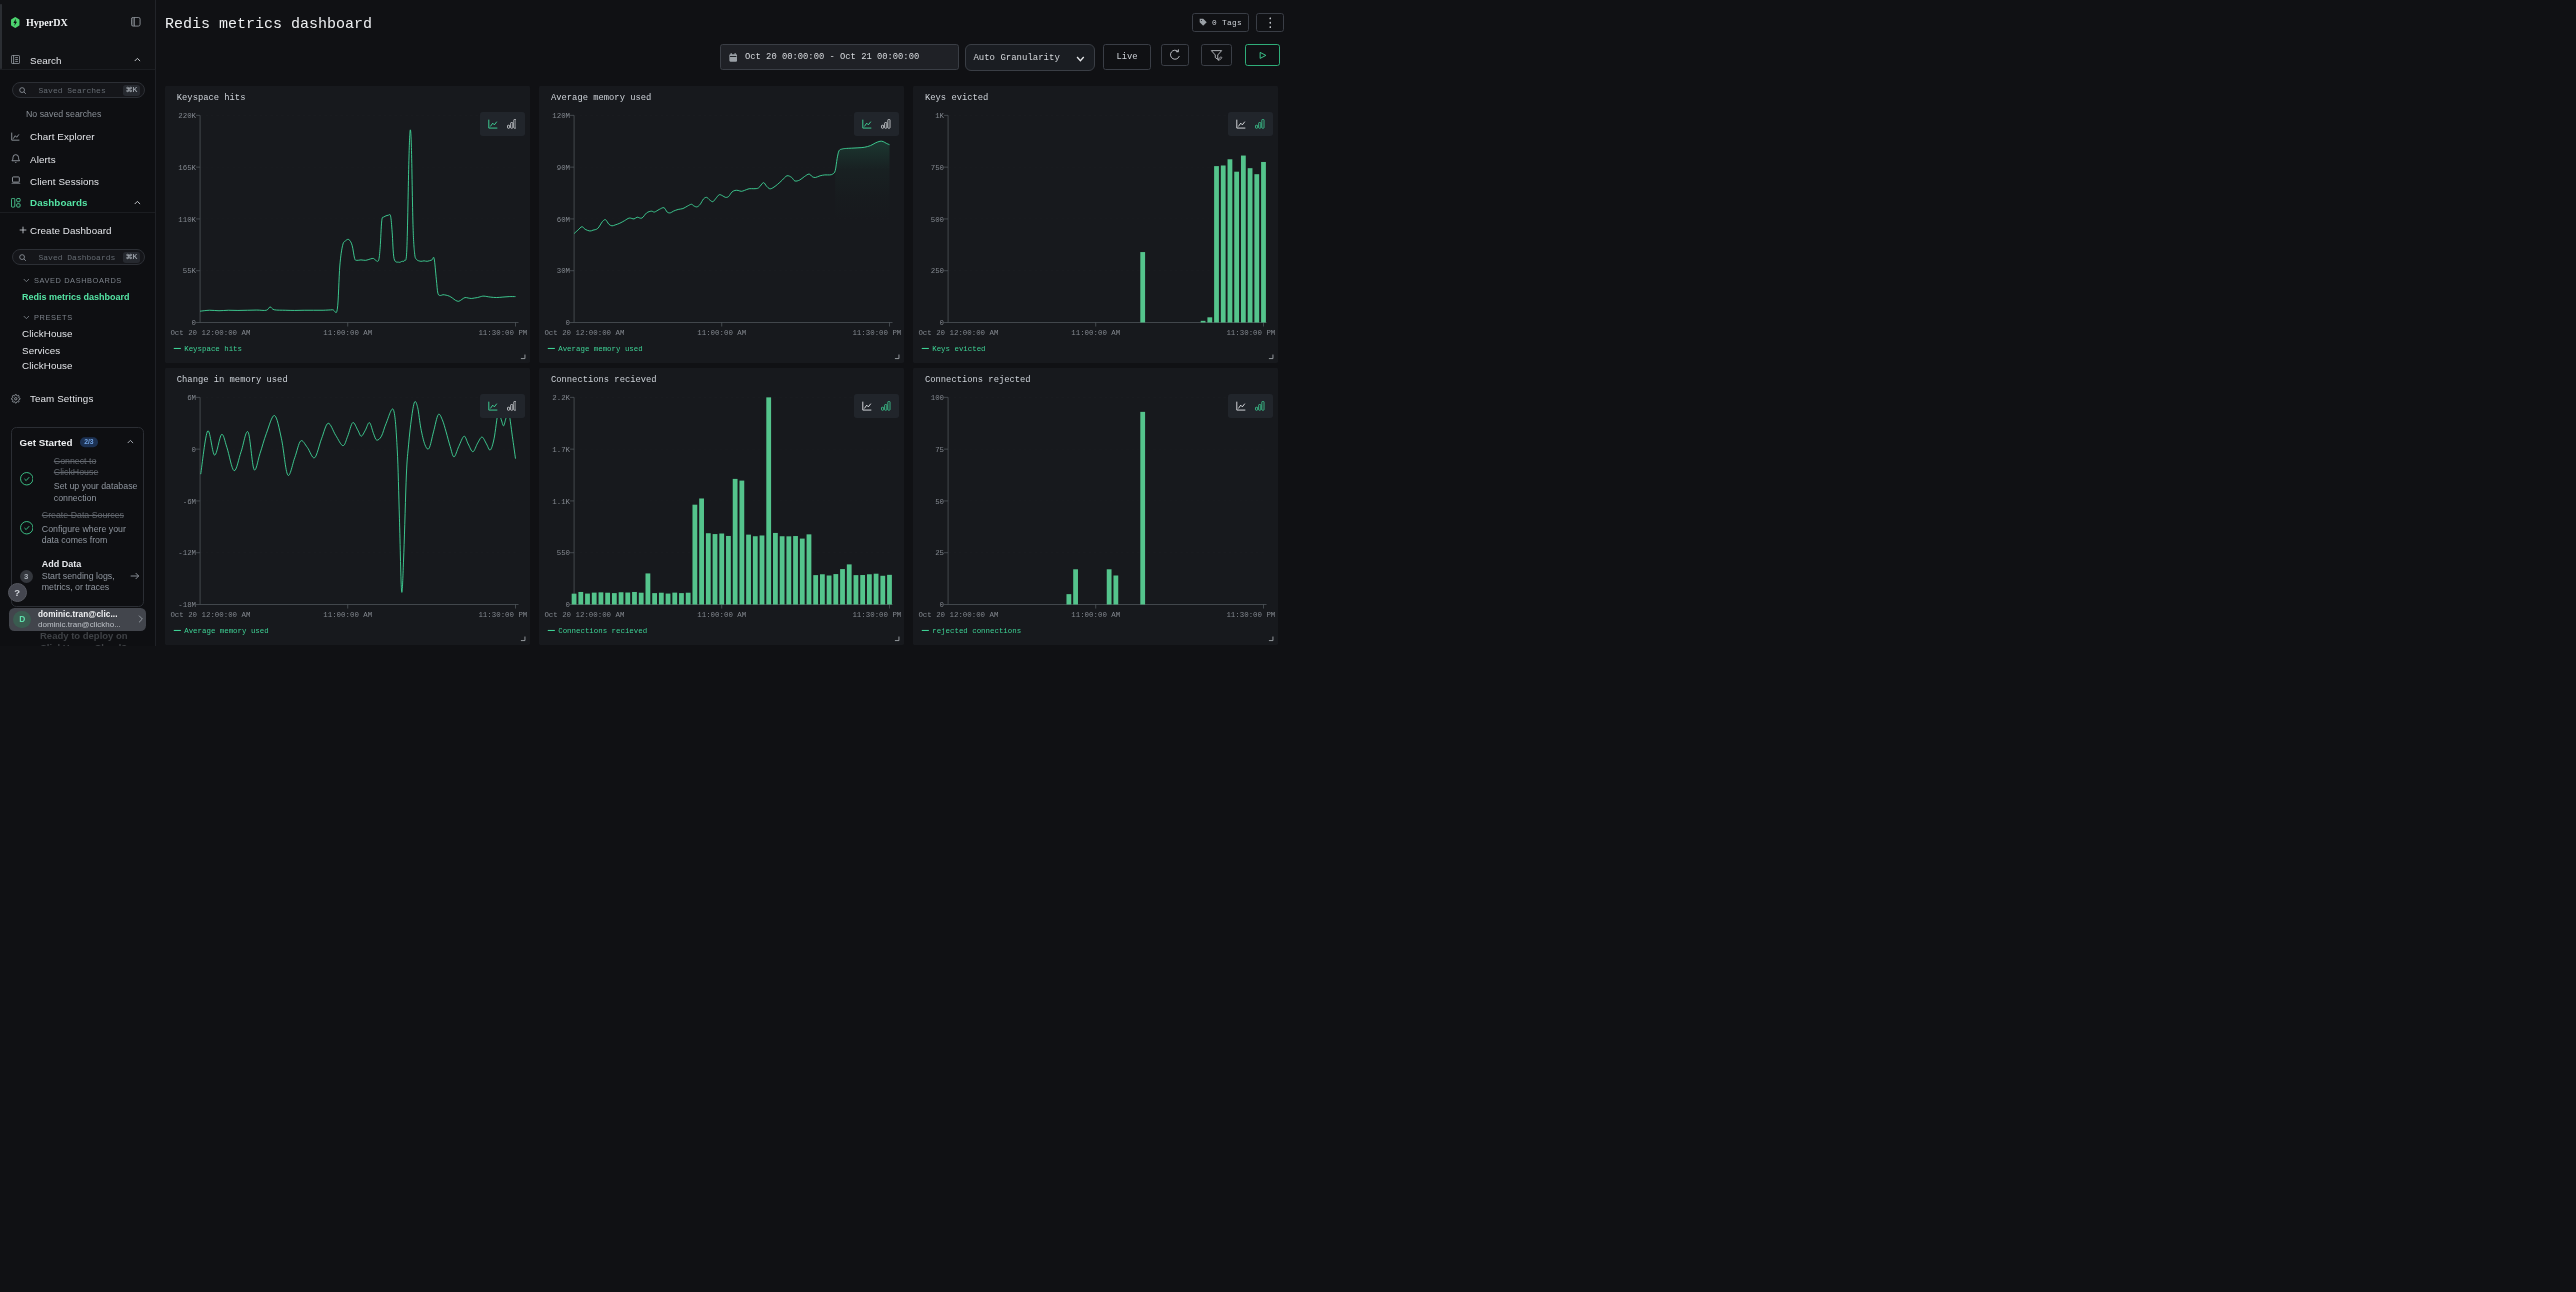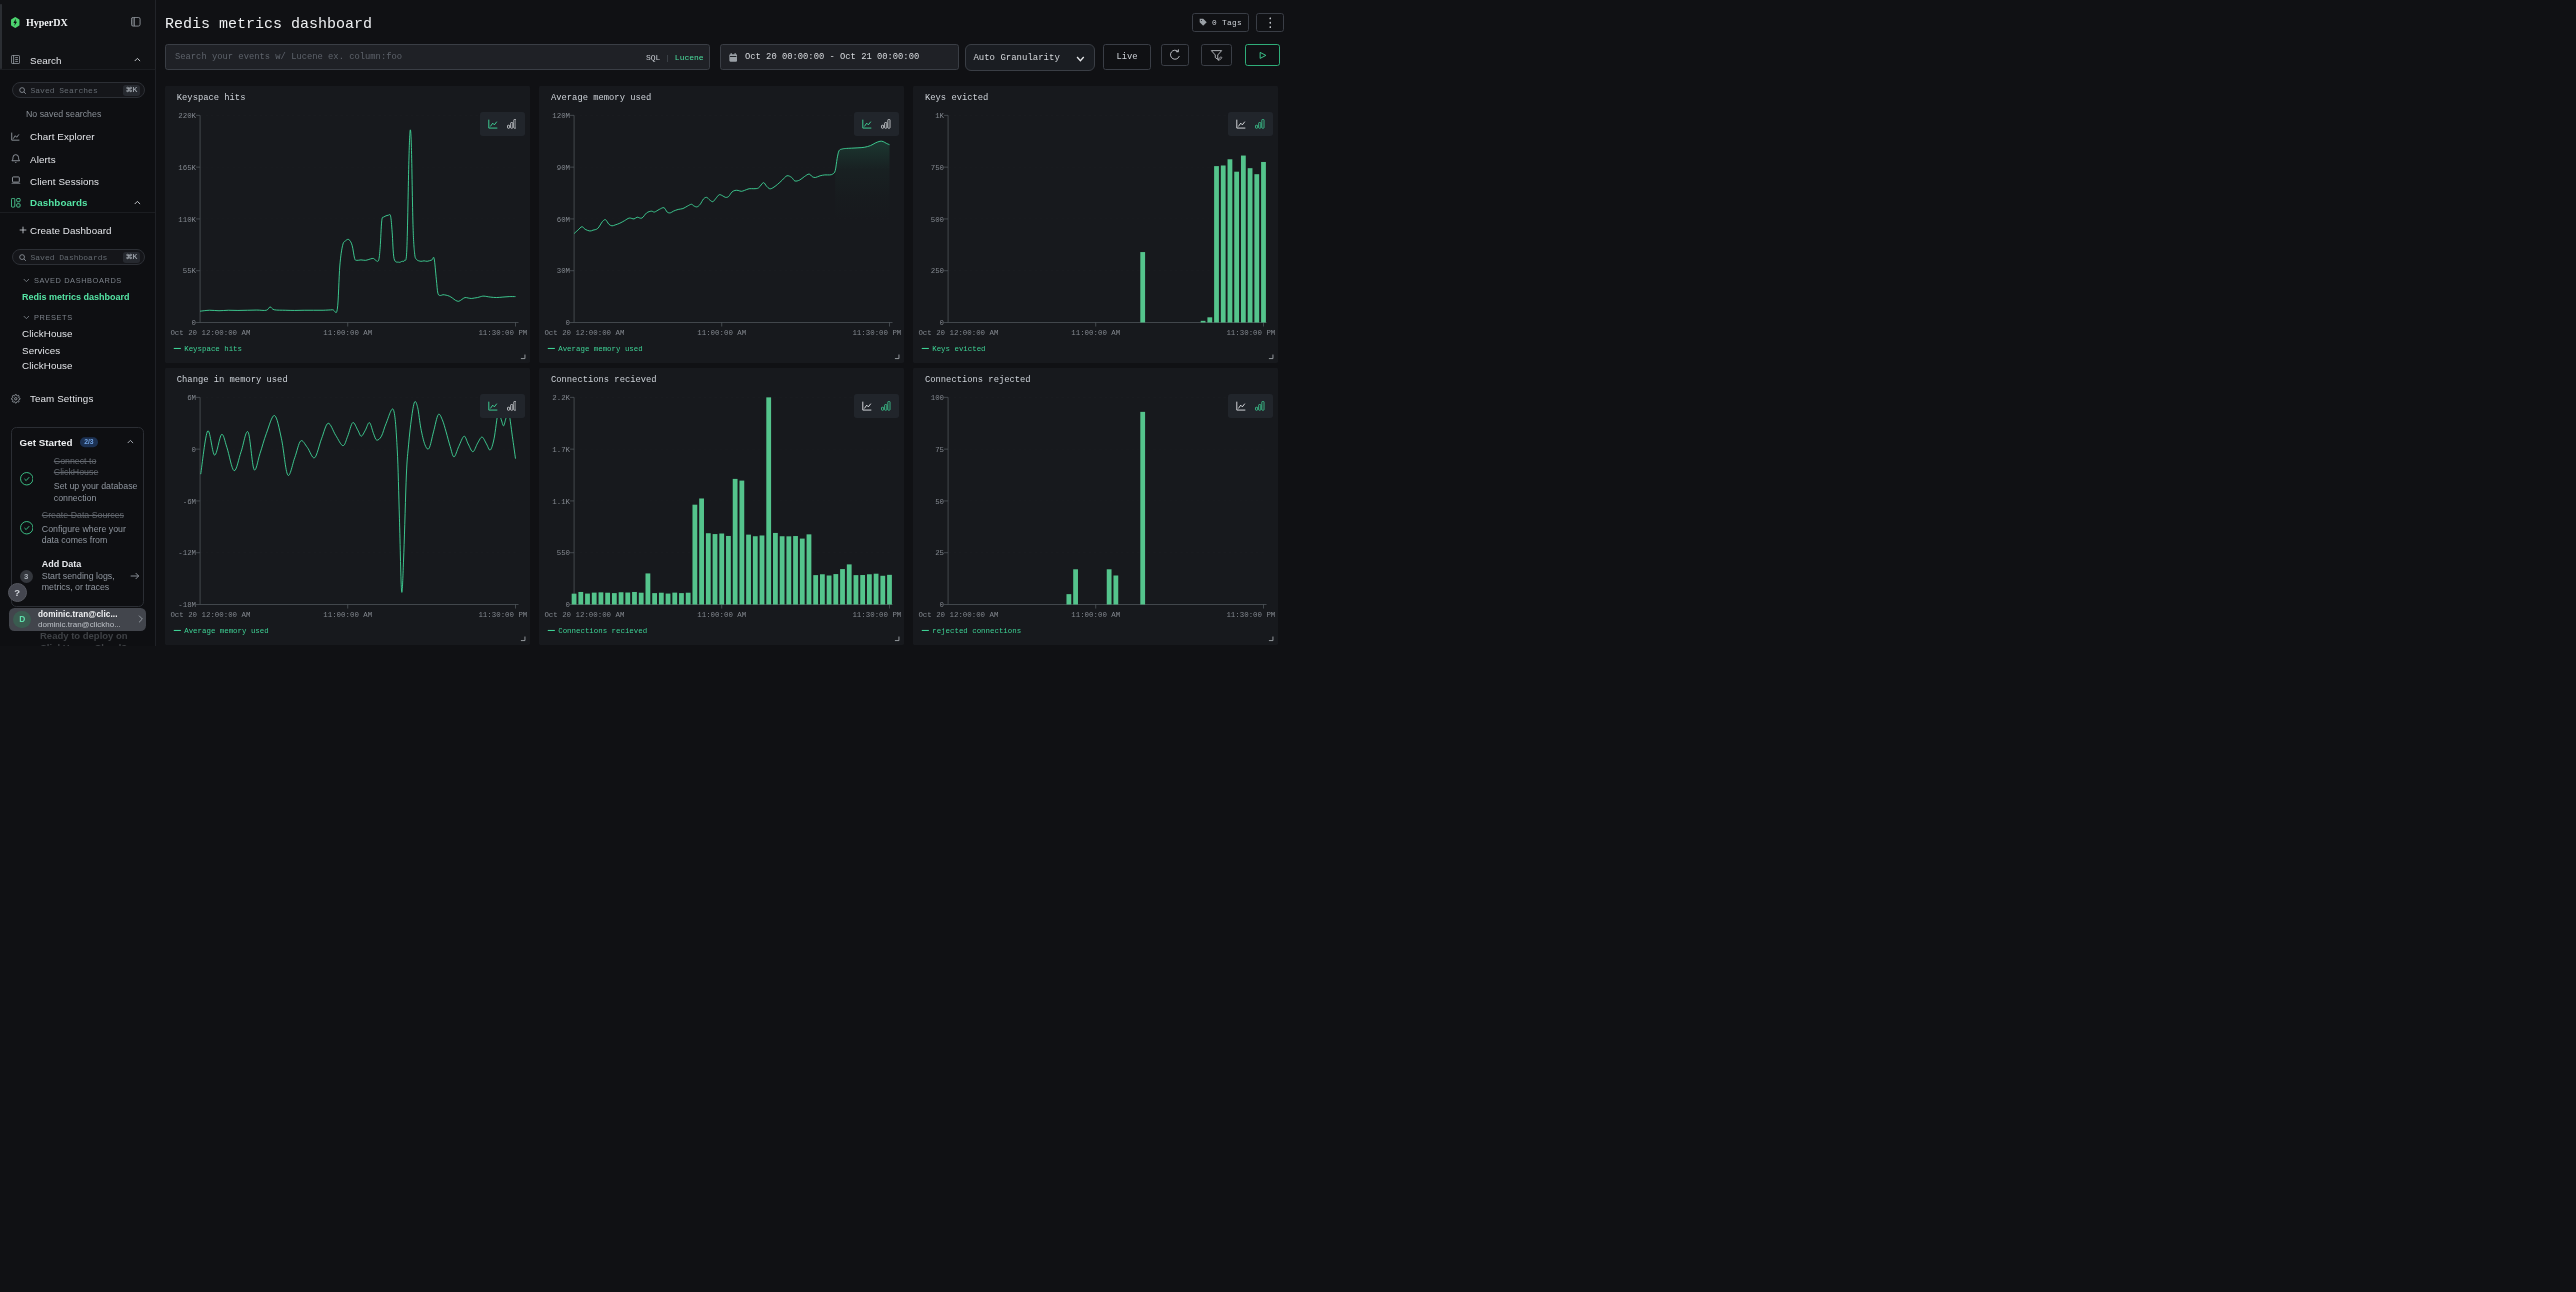--- a/index.html
+++ b/index.html
@@ -9,21 +9,21 @@
 
 
 .sb { position:absolute; left:0; top:0; width:156px; height:646px;
   background:#0e0f12; border-right:0.7px solid #1f2126; z-index:5; }
 .sb .abs { position:absolute; }
 .vc { transform:translateY(-50%); }
 .divider { position:absolute; left:0; width:100%; height:0.7px; background:#1b1d21; }
 .navtxt { font-size:9.8px; letter-spacing:0.2px; color:#e2e4e8; letter-spacing:0.1px; }
 .pill { position:absolute; left:11.5px; width:133px; height:15.5px; border:0.7px solid #2c2f35;
   border-radius:8px; background:#15161a; }
-.pill .ph { position:absolute; left:18px; top:50%; transform:translateY(-50%);
+.pill .ph { position:absolute; left:26px; top:50%; transform:translateY(-50%);
   font-family:"Liberation Mono",monospace; font-size:8px; color:#646a71; letter-spacing:0; }
 .pill .kbd { position:absolute; right:3.4px; top:2.4px; height:10.5px; padding:0 2.7px;
   background:#26292f; border-radius:2.7px; font-size:6.8px; color:#9aa0a8;
   line-height:10.5px; font-family:"Liberation Sans",sans-serif; font-weight:bold;}
 .sechead { font-size:7.4px; color:#7d838b; letter-spacing:0.6px; }
 .gs-card { position:absolute; left:10.8px; top:427px; width:133px; height:180px;
   border:0.7px solid #2b2e34; border-radius:5.4px; }
 .gs-strike { font-size:8.8px; color:#62676e; text-decoration:line-through; line-height:11.3px; }
 .gs-desc { font-size:8.8px; color:#9097a0; line-height:11.3px; }
 .uchip { position:absolute; left:9px; top:608px; width:137px; height:22.6px;
@@ -207,24 +207,20 @@
   <span class="mono" style="font-size:7.8px;color:#ced2d8;letter-spacing:0.3px">0 Tags</span>
 </div>
 <div class="btn" style="left:1100px;top:12.8px;width:28px;height:19.6px">
   <svg width="2.7" height="11.5" viewBox="0 0 4 17">
     <circle cx="2" cy="2" r="1.45" fill="#bcc0c5"></circle>
     <circle cx="2" cy="8.5" r="1.45" fill="#bcc0c5"></circle>
     <circle cx="2" cy="15" r="1.45" fill="#bcc0c5"></circle>
   </svg>
 </div>
 
-<div class="toolbar-input" style="left:9px;top:44px;width:545px;height:26px">
-  <div class="mono" style="position:absolute;left:9px;top:50%;transform:translateY(-50%);font-size:8.8px;color:#5e636b">Search your events w/ Lucene ex. column:foo</div>
-  <div class="mono" style="position:absolute;left:480px;top:50%;transform:translateY(-50%);font-size:8px"><span style="color:#c6cad0">SQL</span> <span style="color:#4b5057">|</span> <span style="color:#4bdf9e">Lucene</span></div>
-</div>
 
 <div class="toolbar-input" style="left:564px;top:44px;width:239px;height:26px">
   <svg style="position:absolute;left:7.6px;top:7.8px" width="8.4" height="9" viewBox="0 0 12.5 13.5">
     <rect x="0.5" y="2" width="11.5" height="11" rx="1.6" fill="#9aa0a6"></rect>
     <rect x="2.4" y="0" width="1.8" height="3.4" rx="0.9" fill="#9aa0a6"></rect>
     <rect x="8.3" y="0" width="1.8" height="3.4" rx="0.9" fill="#9aa0a6"></rect>
     <rect x="1.5" y="4.6" width="9.5" height="1.4" fill="#16181c"></rect>
   </svg>
   <div class="mono" style="position:absolute;left:24px;top:50%;transform:translateY(-50%);font-size:8.8px;color:#d7dade">Oct 20 00:00:00 - Oct 21 00:00:00</div>
 </div>

